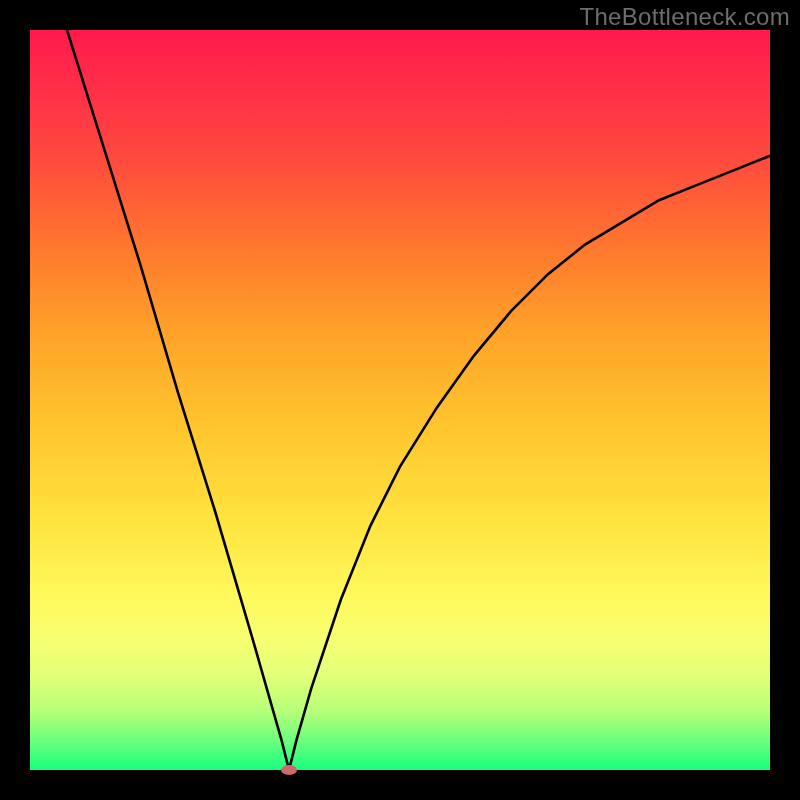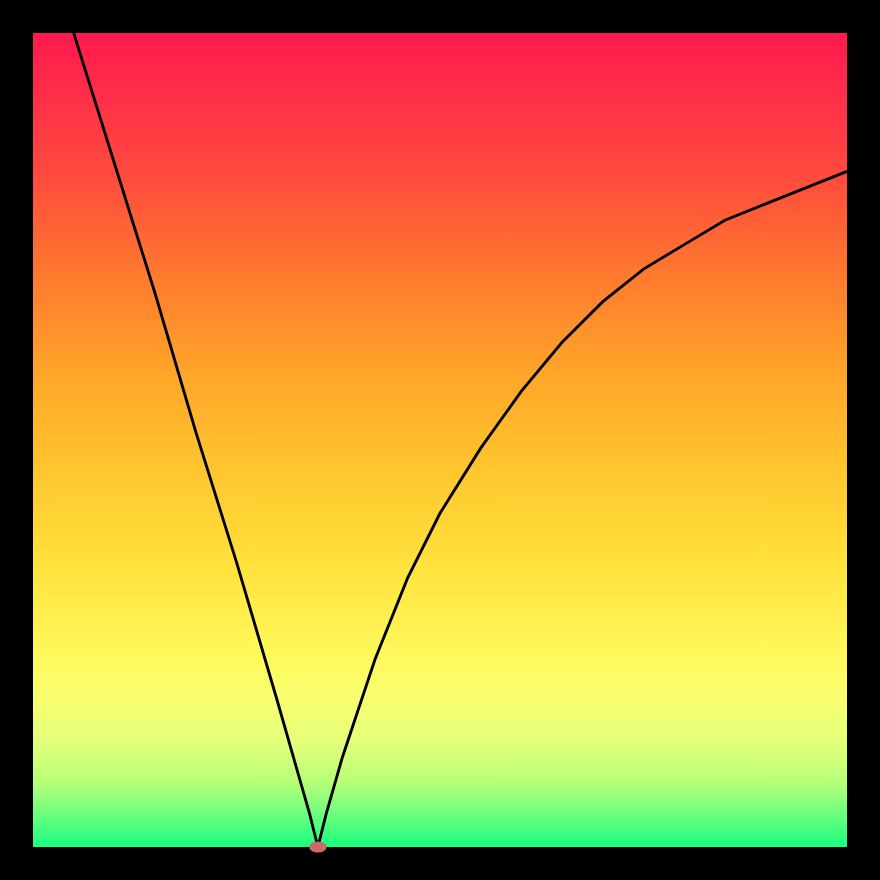--- a/index.html
+++ b/index.html
@@ -68,13 +68,14 @@
 </head>
 <body>
 
 <div class="frame">
   <div class="plot-area">
     <svg id="curve-svg" class="curve" viewBox="0 0 740 740" preserveAspectRatio="none">
       <path id="curve-path" d="M37.00 0.00 L74.00 118.40 L111.00 236.80 L148.00 362.60 L185.00 481.00 L222.00 606.80 L236.80 658.60 L251.60 710.40 L259.00 740.00 L266.40 710.40 L281.20 658.60 L310.80 569.80 L340.40 495.80 L370.00 436.60 L407.00 377.40 L444.00 325.60 L481.00 281.20 L518.00 244.20 L555.00 214.60 L592.00 192.40 L629.00 170.20 L666.00 155.40 L703.00 140.60 L740.00 125.80" fill="none" stroke="#000" stroke-width="2.6"></path>
     </svg>
     <div id="min-marker" class="marker" style="left: 259px; top: 740px; background: rgb(204, 106, 106);"></div>
   </div>
+  <div class="watermark">TheBottleneck.com</div>
 </div>
 
 </body></html>

